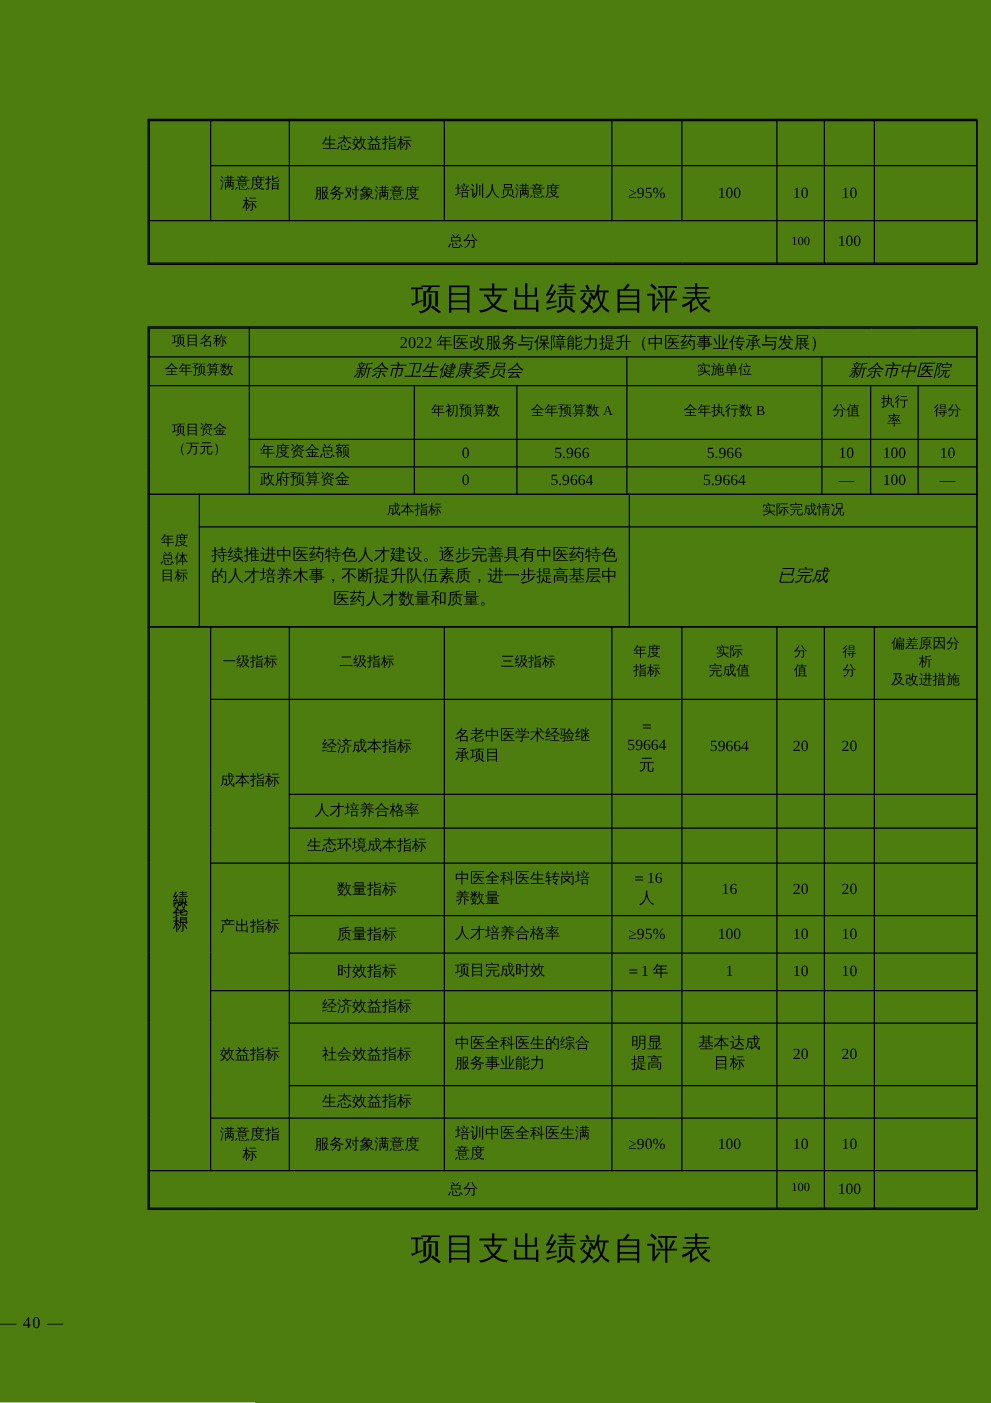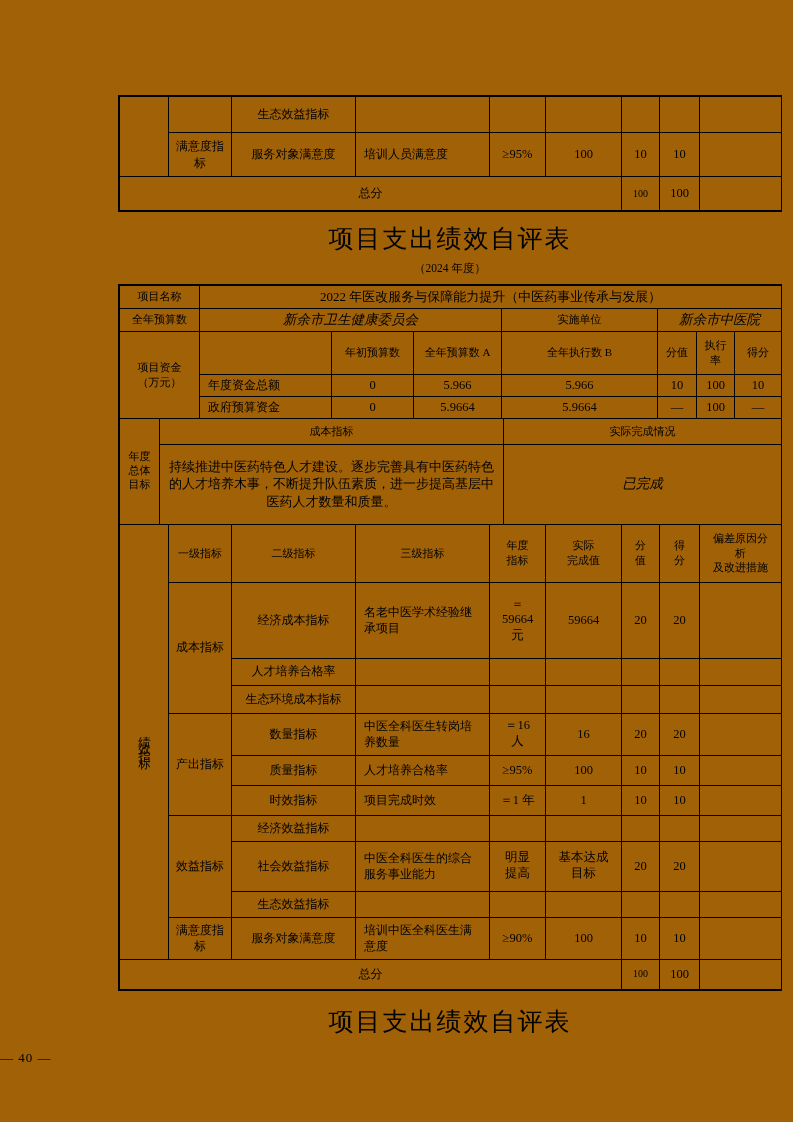--- a/index.html
+++ b/index.html
@@ -1,30 +1,30 @@
 <!DOCTYPE html>
 <html><head>
 <meta charset="utf-8">
 <style>
   html,body { margin:0; padding:0; background:#fff; }
   .sheet {
-    position:relative; width:793px; height:1122px; background:#a16207;
+    position:relative; width:793px; height:1122px; background:#4d7c0f;
     font-family:"Liberation Serif","DejaVu Serif",serif; color:#000;
     overflow:hidden;
   }
   .content { position:absolute; left:118px; top:95px; width:664px; }
   .twrap { border:1px solid #000; }
   table.grid { width:100%; border-collapse:collapse; table-layout:fixed; }
   table.grid + table.grid { margin-top:-1px; }
   td {
     border:1px solid #000; text-align:center; vertical-align:middle;
     padding:2px 3px; font-size:11px; line-height:1.35;
     white-space:pre-line; overflow:hidden; word-break:break-all;
   }
-  .left  { text-align:left; padding-left:8px; }
+  .left  { text-align:left; padding-left:8px;font-family:Liberation Mono, monospace; }
   .f12   { font-size:12px; }
   .f125  { font-size:12.5px; }
   .f13   { font-size:13px; }
   .f135  { font-size:13.5px;font-style:italic; }
   .small { font-size:10px; }
   .tight { line-height:1.25; }
   .vtext {
     writing-mode:vertical-lr; text-orientation:upright;
     display:inline-block; letter-spacing:7px; font-size:12.5px;
   }
@@ -101,21 +101,20 @@
             <td colspan="6" class="f12">总分</td>
             <td class="small">100</td>
             <td class="f125">100</td>
             <td></td>
           </tr>
         </tbody>
       </table>
     </div>
 
     <h1 class="doc-title">项目支出绩效自评表</h1>
-    <div class="subtitle">（2024 年度）</div>
 
     <div class="twrap">
 
       <table class="grid gB">
         <colgroup>
             <col>
             <col>
             <col>
             <col>
             <col>

